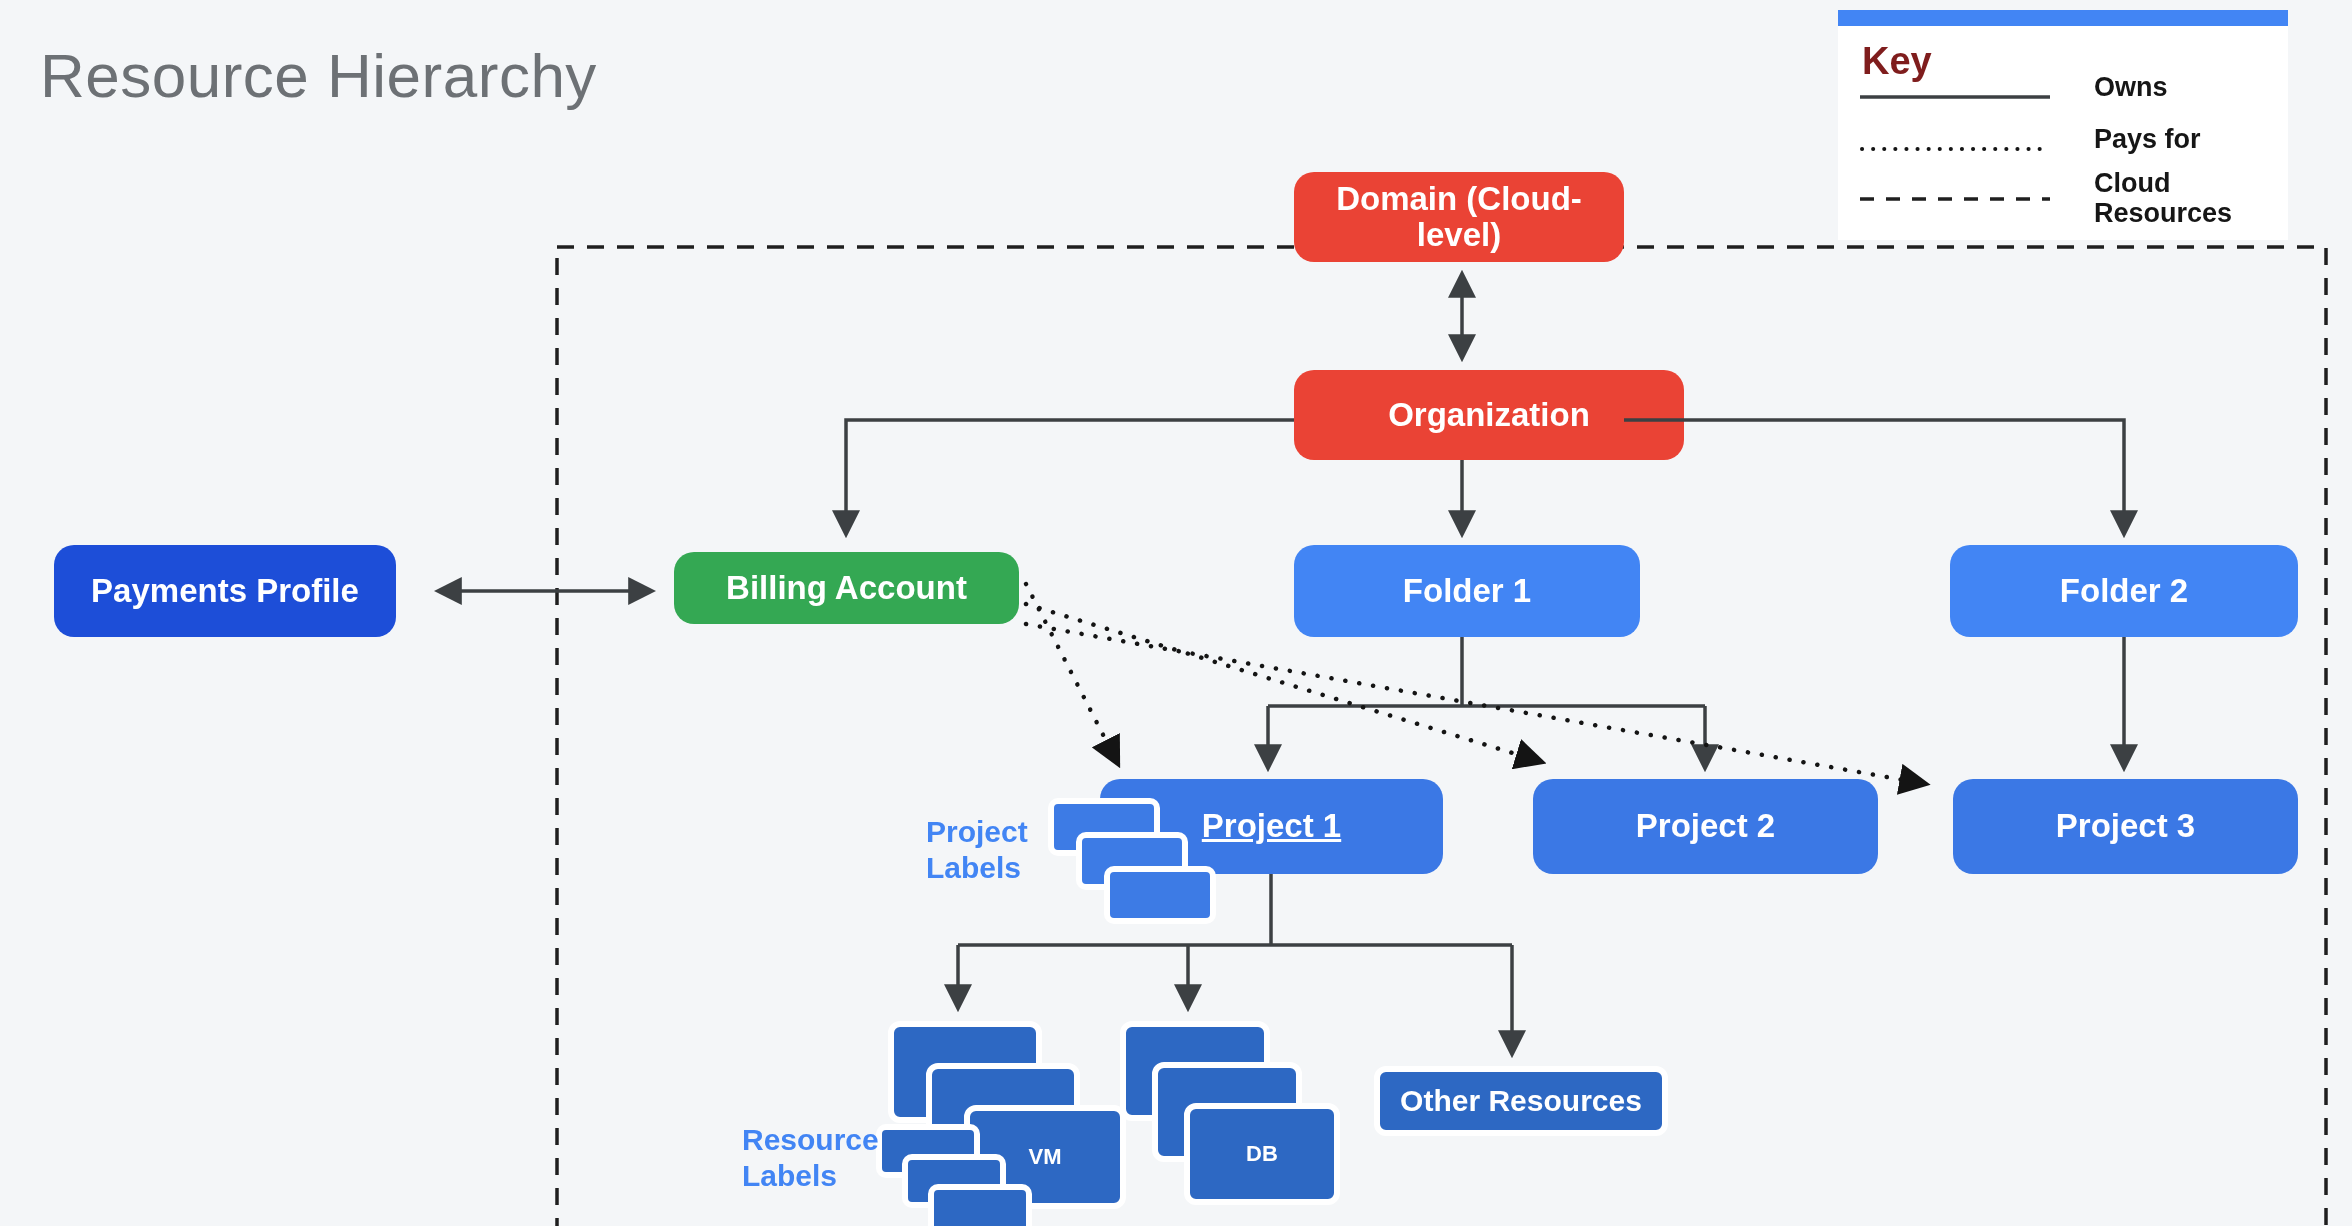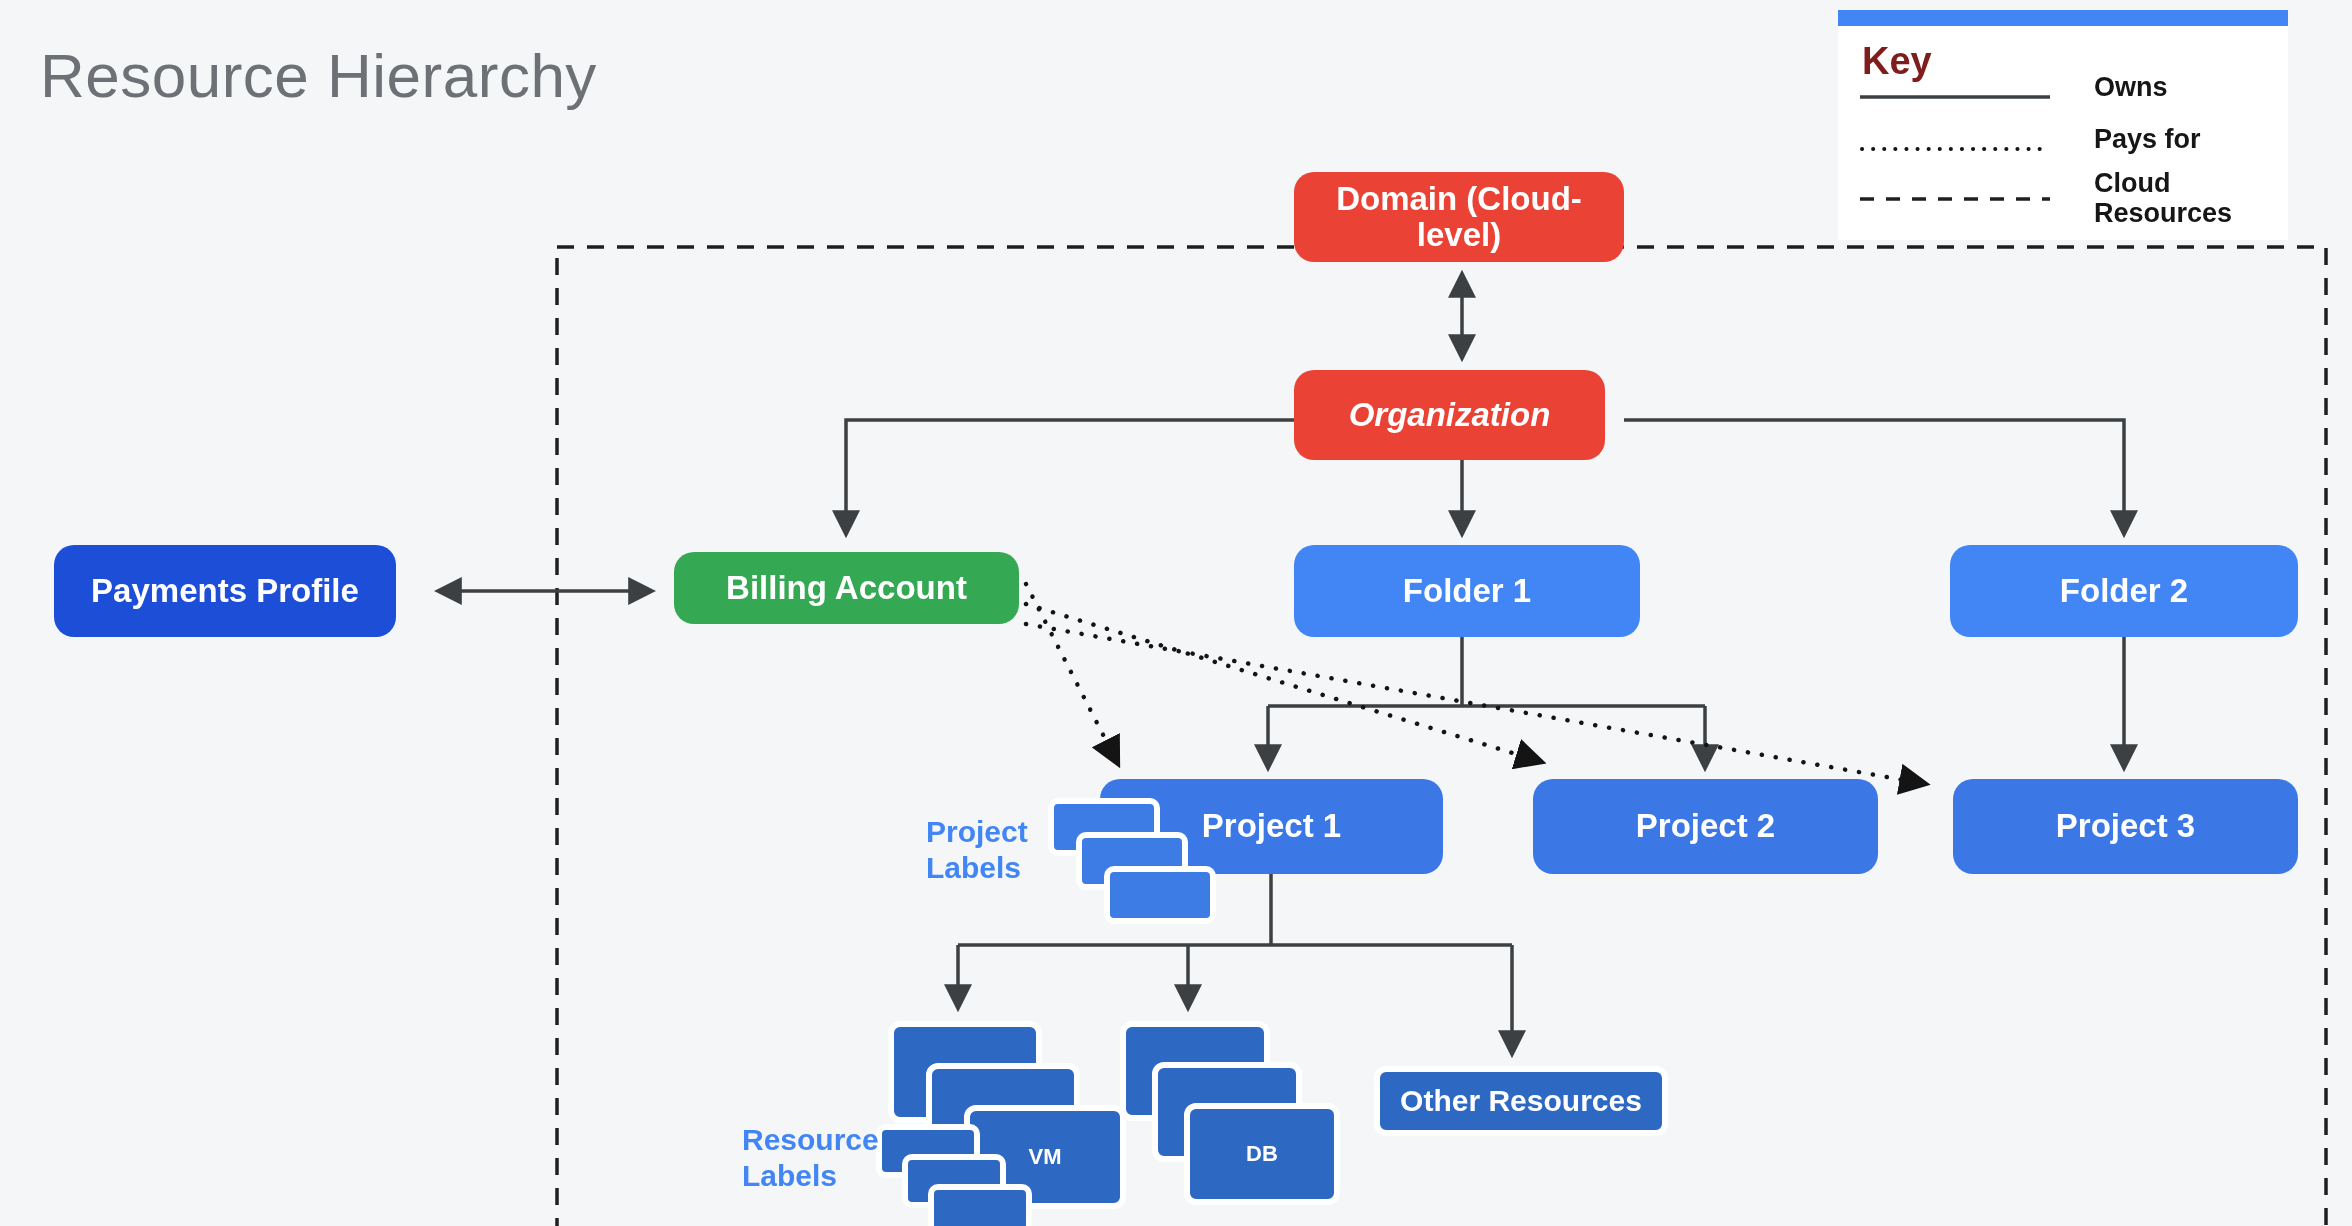--- a/index.html
+++ b/index.html
@@ -63,41 +63,41 @@
   <svg id="boundary-svg" class="layer" viewBox="0 0 2352 1226">
     <rect x="557" y="247" width="1769" height="1110" fill="none" stroke="#1f1f1f" stroke-width="3.5" stroke-dasharray="17 13"></rect>
   </svg>
 
   <div id="nodes" class="layer">
 
     <div class="node red" style="left:1294px;top:172px;width:330px;height:90px;">
       <span>Domain (Cloud-level)</span>
     </div>
 
-    <div class="node red" style="left:1294px;top:370px;width:311px;height:90px;font-style:italic;">
+    <div class="node red" style="left:1294px;top:370px;width:390px;height:90px;">
       <span>Organization</span>
     </div>
 
     <div class="node yellow" style="left:54px;top:545px;width:342px;height:92px;">
       <span>Payments Profile</span>
     </div>
 
     <div class="node green" style="left:674px;top:552px;width:345px;height:72px;">
       <span>Billing Account</span>
     </div>
 
     <div class="node blue" style="left:1294px;top:545px;width:346px;height:92px;">
       <span>Folder 1</span>
     </div>
 
     <div class="node blue" style="left:1950px;top:545px;width:348px;height:92px;">
       <span>Folder 2</span>
     </div>
 
-    <div class="node blue-mid" style="left:1100px;top:779px;width:343px;height:95px;">
+    <div class="node blue-mid" style="left:1100px;top:779px;width:343px;height:95px;text-decoration:underline;">
       <span>Project 1</span>
     </div>
 
     <div class="node blue-mid" style="left:1533px;top:779px;width:345px;height:95px;">
       <span>Project 2</span>
     </div>
 
     <div class="node blue-mid" style="left:1953px;top:779px;width:345px;height:95px;">
       <span>Project 3</span>
     </div>

